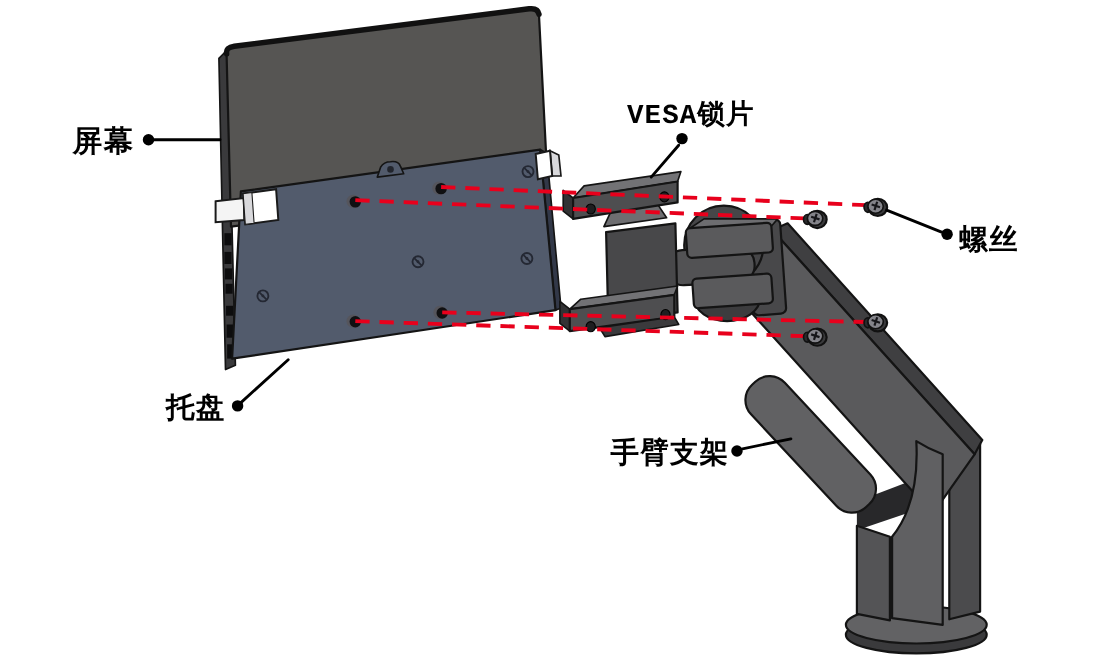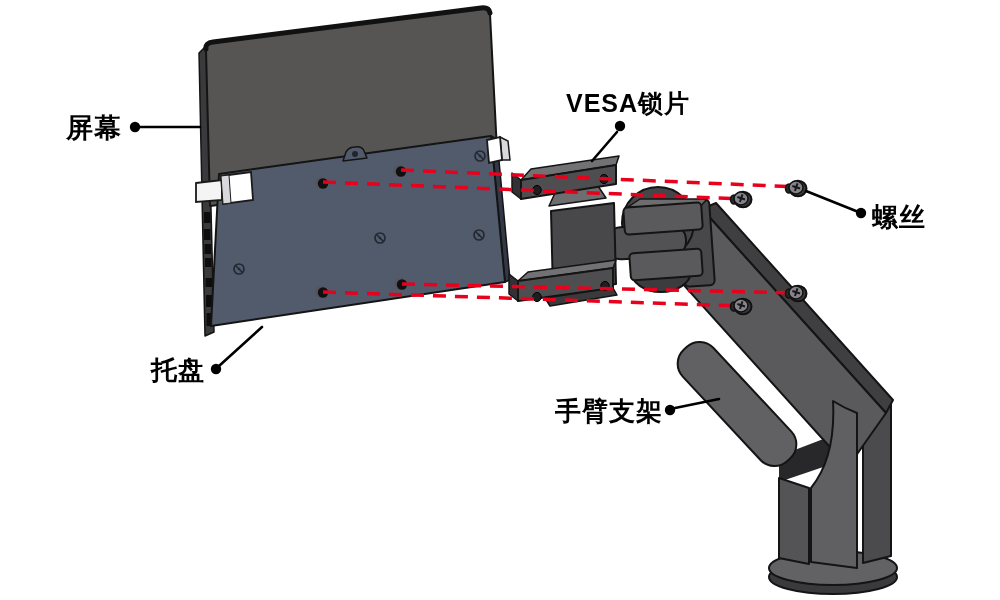--- a/index.html
+++ b/index.html
@@ -1,18 +1,18 @@
 <!DOCTYPE html>
 <html style="--background: #ffffff; --outline: #141414; --screen-panel: #565553; --screen-side: #3a3a3c; --tray-panel: #525b6c; --tray-edge: #323848; --clip-white: #ffffff; --clip-shade: #d9d9dc; --metal-light: #727275; --metal-mid: #5a5a5c; --metal-base: #4e4e50; --metal-dark: #3f3f41; --ball-gray: #464648; --alignment-red: #e8001c; --label-text: #000000;"><head>
 <meta charset="utf-8">
 <style>
   html,body{margin:0;padding:0;background:#fff;}
   .stage{
     position:relative;width:1000px;height:600px;background:var(--background,#fff);
-    font-family:Liberation Sans, sans-serif;overflow:hidden;
+    font-family:Liberation Mono, monospace;overflow:hidden;
   }
   svg{display:block;}
   .part{stroke:var(--outline,#141414);stroke-width:2;stroke-linejoin:round;}
   .thin{stroke-width:1.5;}
   .lbl{font-weight:bold;fill:var(--label-text,#000);letter-spacing:1px;}
   .leader{stroke:#000;stroke-width:2.6;stroke-linecap:round;fill:none;}
   .dot{fill:#000;stroke:none;}
   .dash{stroke:var(--alignment-red,#e8001c);stroke-width:3.5;fill:none;stroke-dasharray:13 9;}
   .holering{fill:none;stroke:#242833;stroke-width:1.7;}
   .slash{stroke:#242833;stroke-width:1.6;stroke-linecap:round;}

